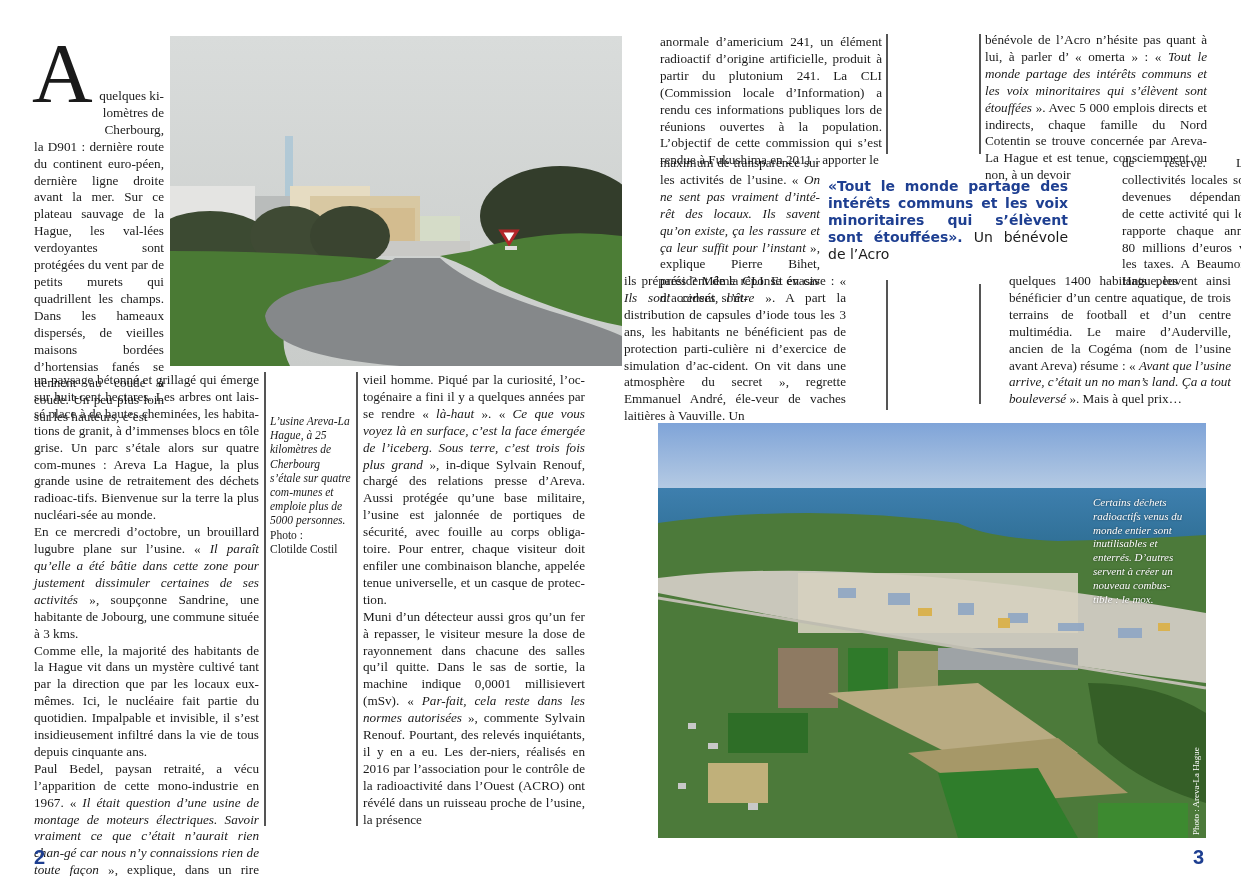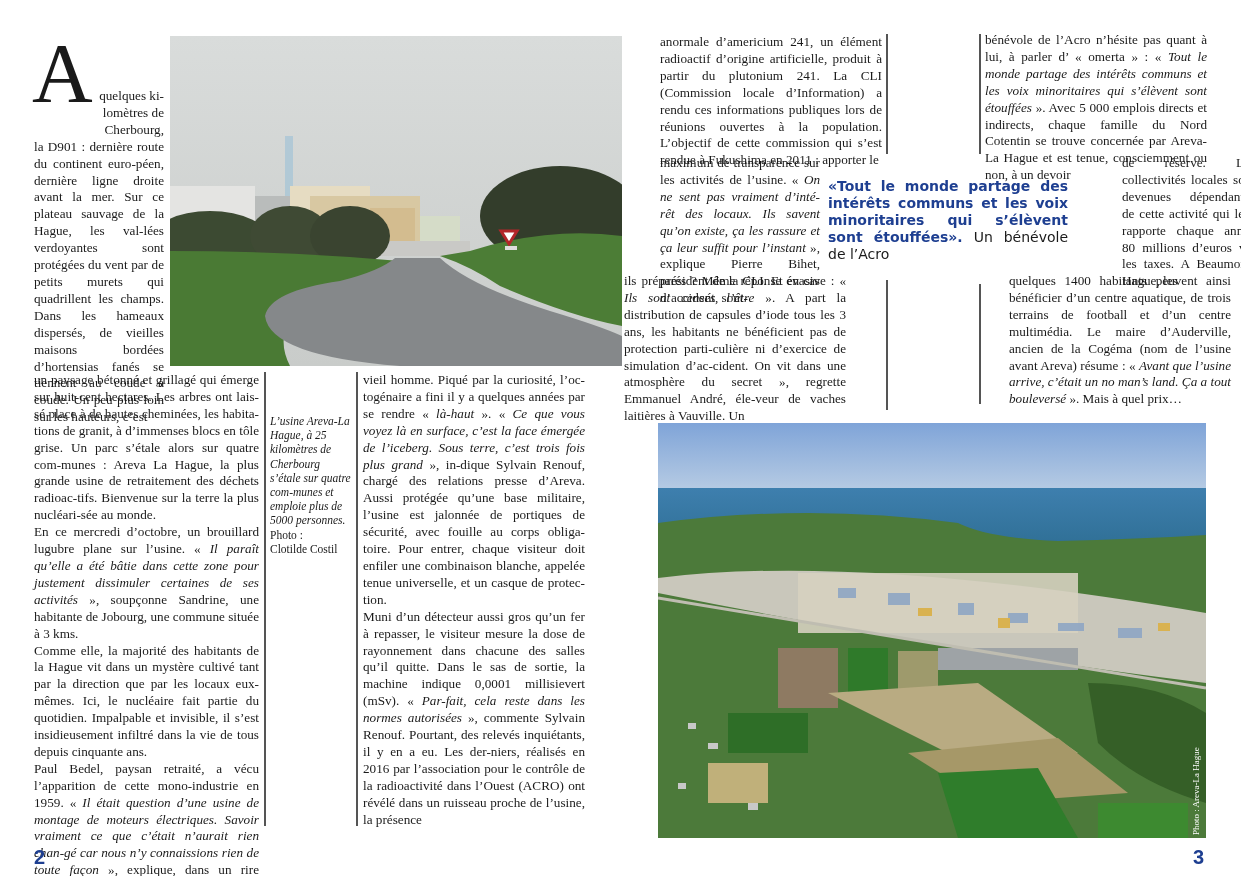--- a/index.html
+++ b/index.html
@@ -63,21 +63,21 @@
     <path d="M225 222 L 270 222 Q 300 250 380 275 Q 430 290 452 300 L 452 330 L 230 330 Q 100 320 95 280 Q 100 255 170 245 Q 210 235 225 222 Z" fill="#85888a"></path>
     <polygon points="331,195 347,195 339,208" fill="#fff" stroke="#b3262a" stroke-width="3"></polygon>
     <rect x="335" y="210" width="12" height="4" fill="#ddd"></rect>
   </svg>
 </div>
 
 <div class="abs txt" style="left:34px; top:372px; width:225px;">
   <p>un paysage bétonné et grillagé qui émerge sur huit-cent hectares. Les arbres ont lais-sé place à de hautes cheminées, les habita-tions de granit, à d’immenses blocs en tôle grise. Un parc s’étale alors sur quatre com-munes : Areva La Hague, la plus grande usine de retraitement des déchets radioac-tifs. Bienvenue sur la terre la plus nucléari-sée au monde.</p>
   <p><span>En ce mercredi d’octobre, un brouillard lugubre plane sur l’usine. « </span><i>Il paraît qu’elle a été bâtie dans cette zone pour justement dissimuler certaines de ses activités</i><span> », soupçonne Sandrine, une habitante de Jobourg, une commune située à 3 kms.</span></p>
   <p>Comme elle, la majorité des habitants de la Hague vit dans un mystère cultivé tant par la direction que par les locaux eux-mêmes. Ici, le nucléaire fait partie du quotidien. Impalpable et invisible, il s’est insidieusement infiltré dans la vie de tous depuis cinquante ans.</p>
-  <p><span>Paul Bedel, paysan retraité, a vécu l’apparition de cette mono-industrie en 1959. « </span><i>Il était question d’une usine de montage de moteurs électriques. Savoir vraiment ce que c’était n’aurait rien chan-gé car nous n’y connaissions rien de toute façon</i><span> », explique, dans un rire étouffé, le</span></p>
+  <p><span>Paul Bedel, paysan retraité, a vécu l’apparition de cette mono-industrie en 1967. « </span><i>Il était question d’une usine de montage de moteurs électriques. Savoir vraiment ce que c’était n’aurait rien chan-gé car nous n’y connaissions rien de toute façon</i><span> », explique, dans un rire étouffé, le</span></p>
 </div>
 
 <div class="vline" style="left:264px; top:372px; height:454px;"></div>
 <div class="vline" style="left:356px; top:372px; height:454px;"></div>
 
 <div class="abs caption" style="left:270px; top:374px; width:82px;">
   <span>L’usine Areva-La Hague, à 25 kilomètres de Cherbourg s’étale sur quatre com-munes et emploie plus de 5000 personnes.</span>
   <span class="credit">Photo :</span>
   <span class="credit">Clotilde Costil</span>
 </div>
@@ -162,16 +162,17 @@
       <path d="M430 260 Q 500 260 548 290 L 548 380 Q 480 360 440 320 Z" fill="#355f27"></path>
       <rect x="440" y="380" width="90" height="35" fill="#3d8a30"></rect>
     </g>
     <g fill="#c8c8c8">
         <rect x="30" y="300" width="8" height="6"></rect>
         <rect x="50" y="320" width="10" height="6"></rect>
         <rect x="20" y="360" width="8" height="6"></rect>
         <rect x="90" y="380" width="10" height="7"></rect>
       </g>
   </svg>
+  <div class="abs photo-caption" style="left:435px; top:73px; width:95px;">Certains déchets radioactifs venus du monde entier sont inutilisables et enterrés. D’autres servent à créer un nouveau combus-tible : le mox.</div>
   <div class="abs rot-credit" style="left:533px; top:412px;">Photo : Areva-La Hague</div>
 </div>
 
 <div class="page-num" style="left:1193px; top:846px;">3</div>
 
 </body></html>

